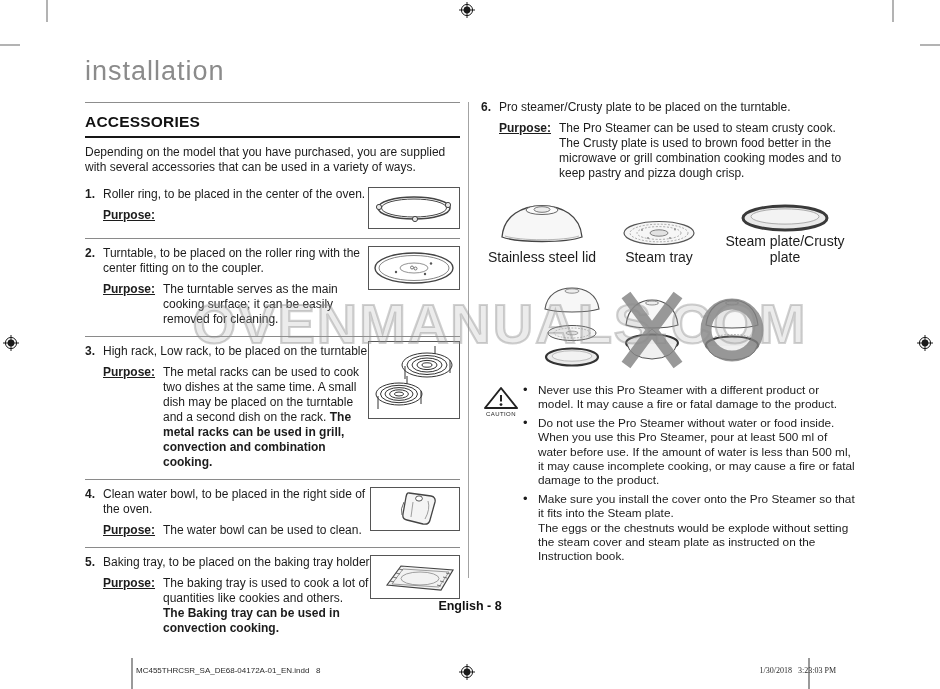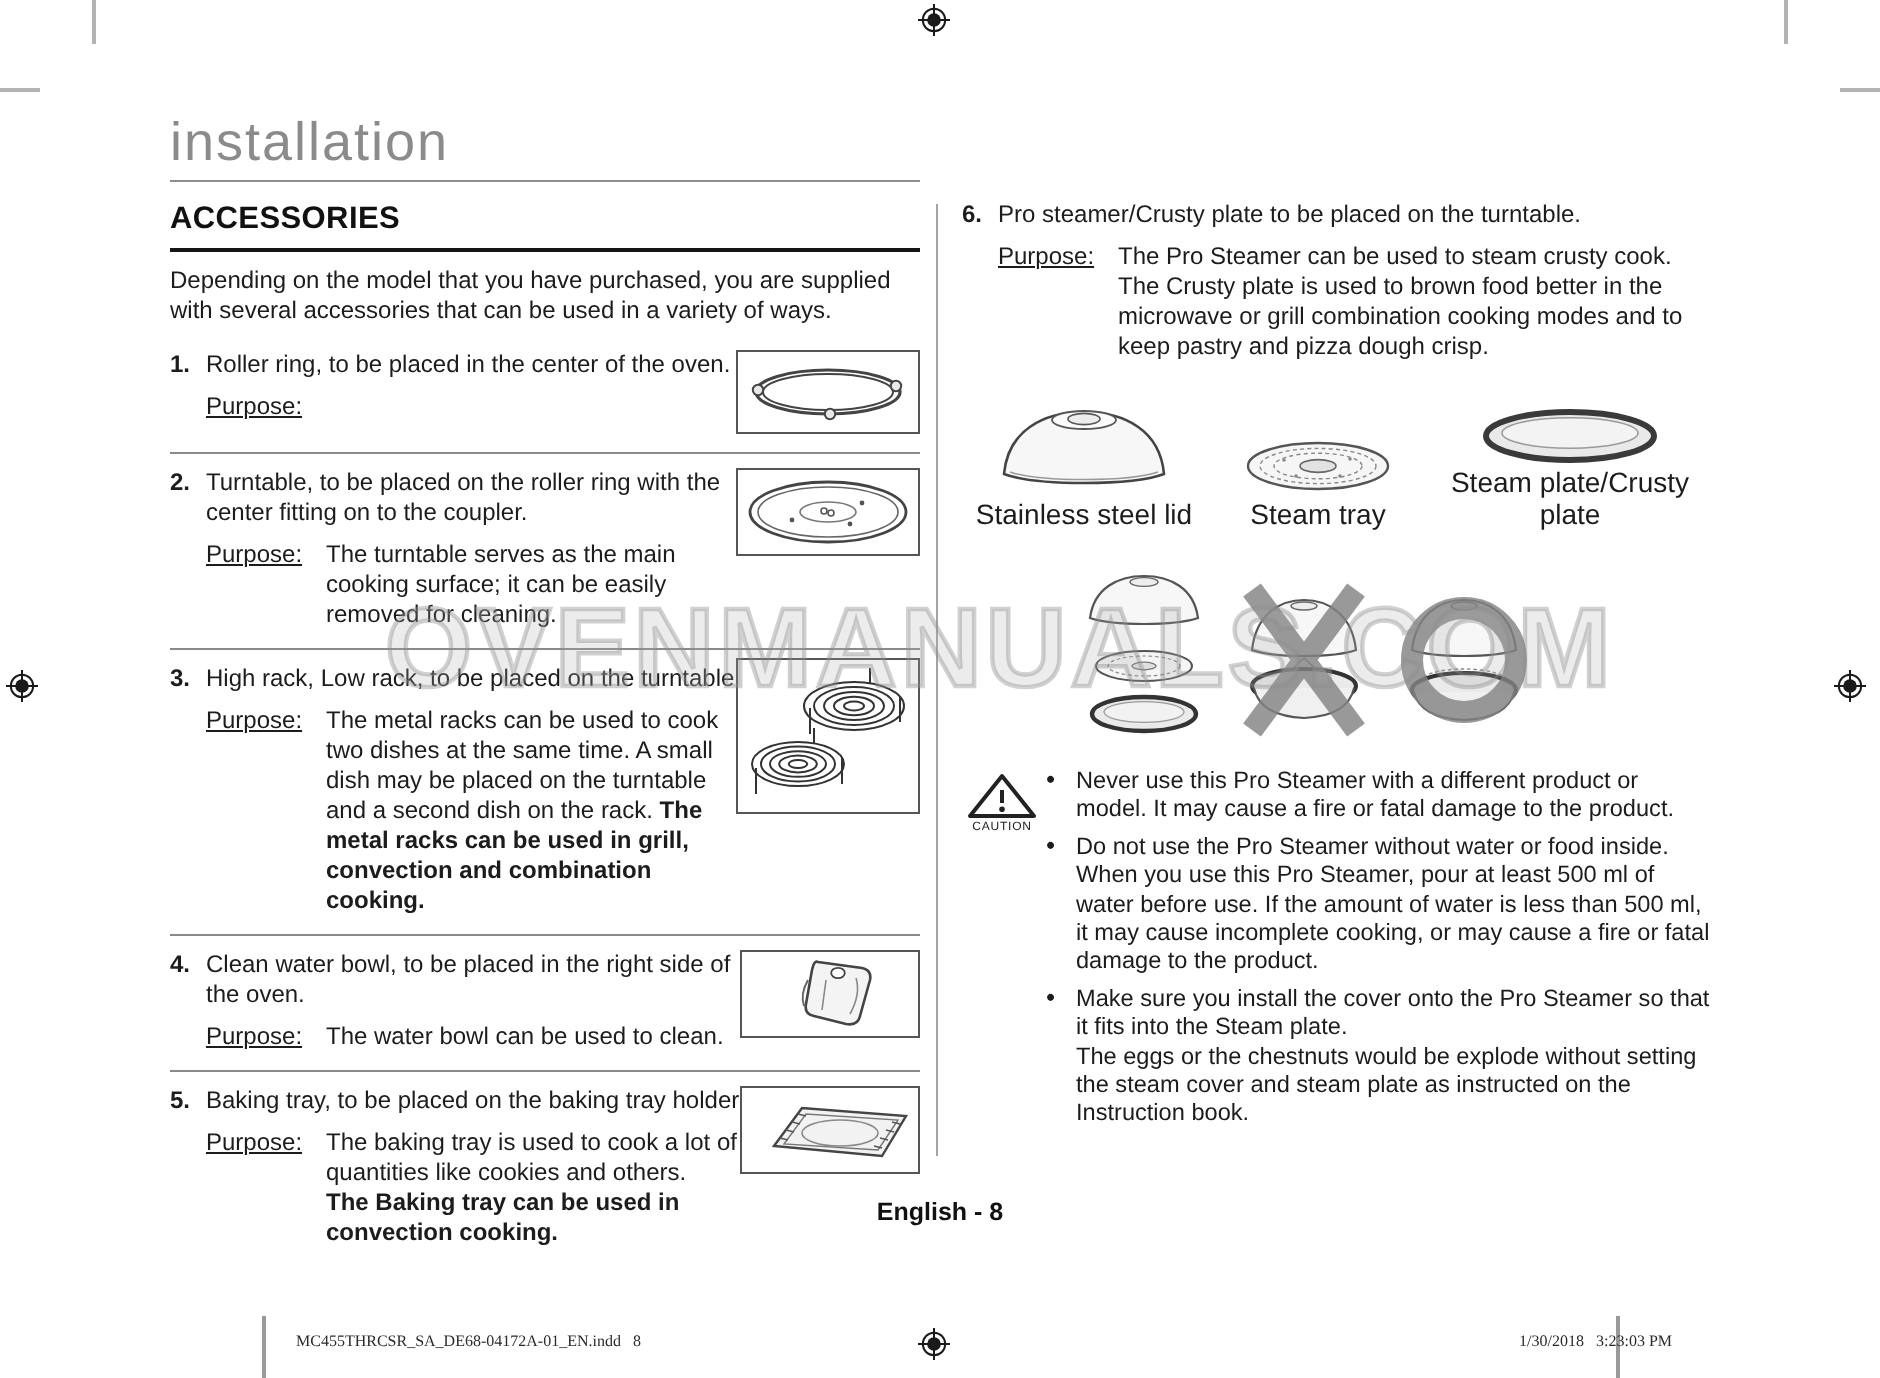--- a/index.html
+++ b/index.html
@@ -30,36 +30,36 @@
     color:rgba(170,170,170,0.22); -webkit-text-stroke:2.2px rgba(140,140,140,0.40);
     pointer-events:none; white-space:nowrap;
   }
 
   
   .col-left  { position:absolute; left:85px;  top:58px;  width:375px; }
   .col-right { position:absolute; left:481px; top:100px; width:374px; }
   .divider   { position:absolute; left:468px; top:102px; width:1px; height:476px; background:#a3a3a3; }
 
   
-  .chapter-wrap { border-bottom:1px solid #8d8d8d; padding-bottom:5px; }
+  .chapter-wrap { border-bottom:1px solid #8d8d8d; padding-bottom:17px; }
   .chapter { font-size:27px; font-weight:100; color:#8b8b8b; letter-spacing:1px; line-height:1; }
   .acc-heading {
     margin:10px 0 0 0; padding:0 0 5px 0; font-size:15.5px; font-weight:bold;
     letter-spacing:0.2px; border-bottom:2px solid #161616; color:#111;
   }
   .intro { font-size:12px; line-height:1.27; margin:7px 0 5px 0; }
 
   .acc-item { position:relative; border-bottom:1px solid #8a8a8a; padding:7px 0 9px 0; }
   .acc-item:last-child { border-bottom:none; }
   .item-head { position:relative; margin:0; padding-left:18px; width:278px; font-size:12px; line-height:1.25; }
   .item-num  { position:absolute; left:0; top:0; font-weight:bold; }
   .item-name { font-weight:normal; }
   .purpose { display:flex; padding-left:18px; margin-top:6px; font-size:12px; line-height:1.25; }
   .purpose-label-box { flex:0 0 60px; width:60px; }
-  .purpose-label { font-weight:normal; text-decoration:underline; }
+  .purpose-label { font-weight:bold; text-decoration:underline; }
   .purpose-text { width:207px; white-space:pre-line; }
   .b { font-weight:bold;text-align:right; }
 
   .item-fig { position:absolute; right:0; top:7px; border:1px solid #555; background:#fff;
               display:flex; align-items:center; justify-content:center; z-index:2; }
   .fig-roller    { width:90px; height:40px; }
   .fig-turntable { width:90px; height:42px; }
   .fig-rack      { width:90px; height:76px; top:4px; }
   .fig-bowl      { width:88px; height:42px; }
   .fig-tray      { width:88px; height:42px; }
@@ -85,21 +85,21 @@
   .caution-list { list-style:none; margin:0; padding:0; }
   .caution-list li {
     position:relative; padding-left:17px; width:318px; font-size:11.8px;
     line-height:1.22; margin-bottom:4px; white-space:pre-line;
   }
   .caution-list li::before { content:"\2022"; position:absolute; left:2px; top:-1px; font-size:13px; }
 
   
   .footer-page { position:absolute; left:0; right:0; top:599px; text-align:center;
                  font-size:12.5px; font-weight:bold; color:#111; }
-  .print-left  { position:absolute; left:148px; top:666px; font-family:Liberation Serif, serif;
+  .print-left  { position:absolute; left:136px; top:666px; font-family:Liberation Sans, sans-serif;
                  font-size:8px; color:#2a2a2a; white-space:pre; }
   .print-right { position:absolute; left:666px; top:666px; width:170px; text-align:right;
                  font-family:"Liberation Serif", serif; font-size:8px; color:#2a2a2a; white-space:pre; }
 </style>
 </head>
 <body>
 
 <div class="page">
 
   <div class="cm cm-v1"></div>

